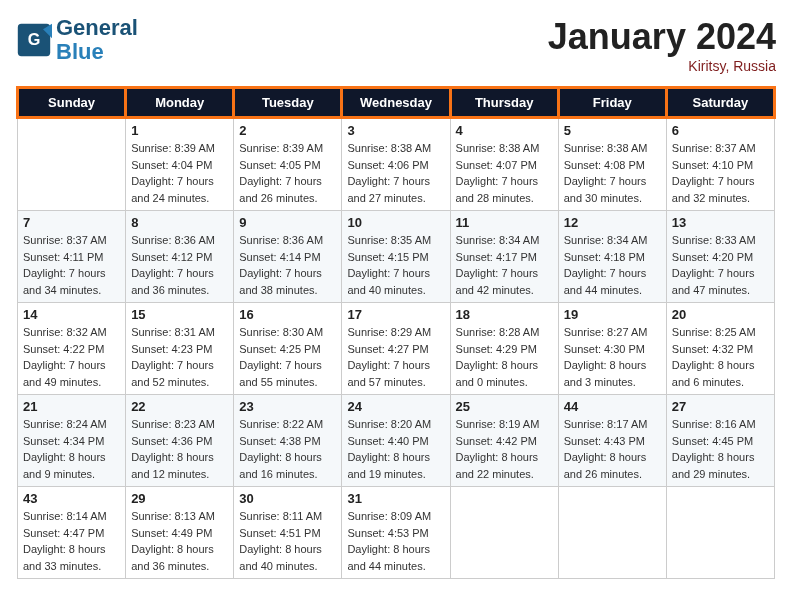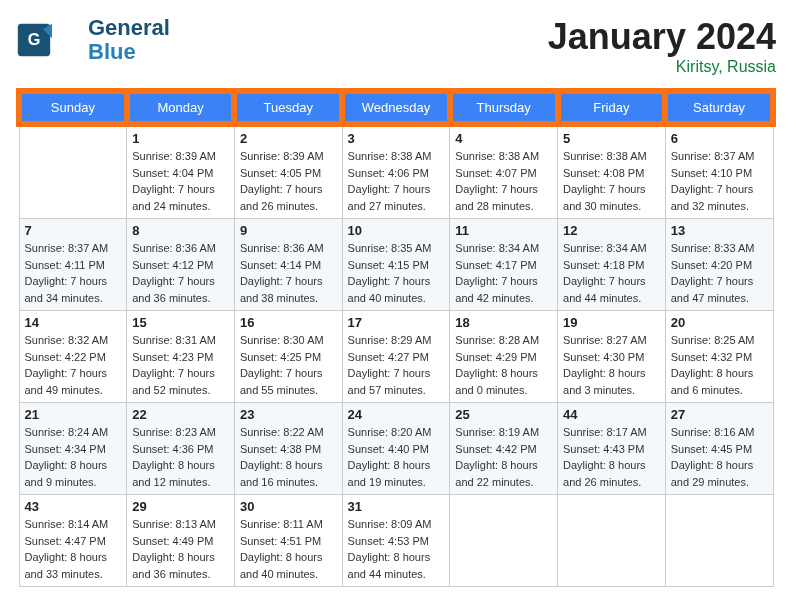--- a/index.html
+++ b/index.html
@@ -18,52 +18,51 @@
     }
     .logo {
       display: flex;
       align-items: center;
     }
     .logo-text {
       font-size: 22px;
       font-weight: bold;
       color: #1a5276;
       line-height: 1.1;
-      margin-left: 32px;
     }
     .logo-text span { color: #2980b9; text-align: right; }
     .logo-icon {
       width: 36px;
       height: 36px;
       margin-right: 4px;
     }
     .title-block {
       text-align: right;
     }
     .month-title {
       font-size: 36px;
       font-weight: bold;
       color: #222;
     }
     .subtitle {
-      font-size: 16px;
-      color: #15803d;
+      font-size: 14px;
+      color: #7f1d1d;
     }
     table {
       width: 100%;
       border-collapse: collapse;
       font-size: 11px;
     }
     thead tr th {
-      background: #3b82f6;
+      background: #0f172a;
       color: #fff;
       padding: 6px 4px;
       font-size: 13px;
-      font-weight: normal;
-      border: 6px solid #f97316;
+      font-weight: bold;
+      border: 3px solid #f97316;
     }
     tbody tr td {
       border: 1px solid #ccc;
       vertical-align: top;
       padding: 4px 5px;
       min-height: 80px;
       width: 14.28%;
     }
     tbody tr:nth-child(even) td {
       background: #f5f8fa;

